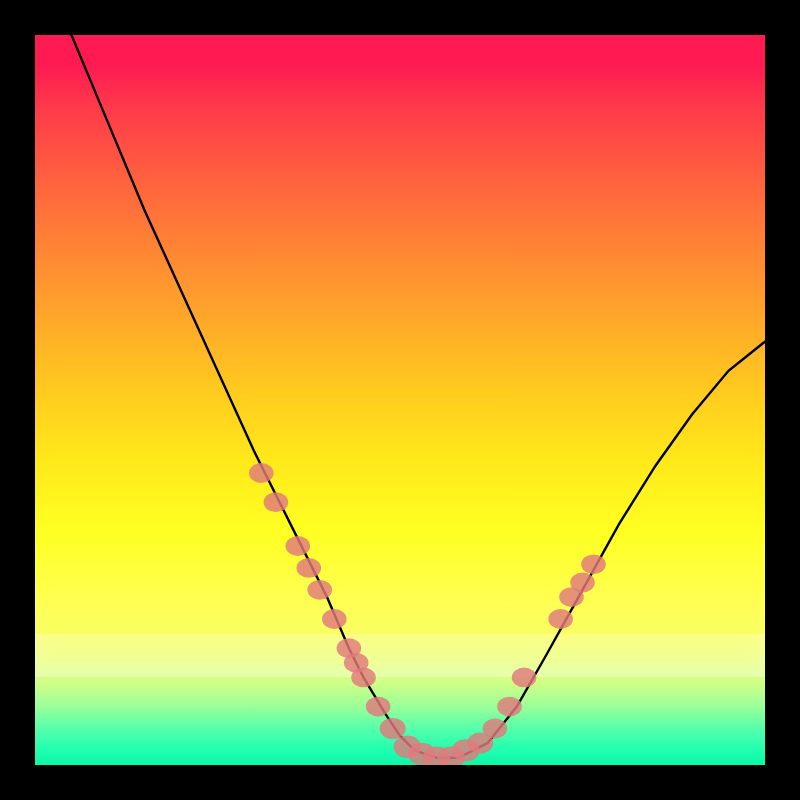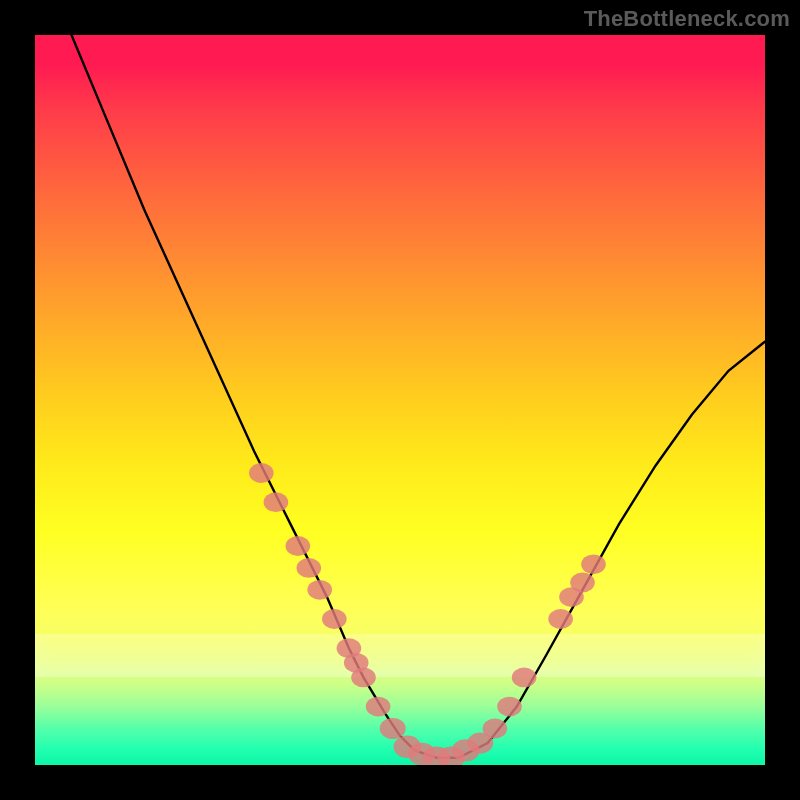--- a/index.html
+++ b/index.html
@@ -74,21 +74,20 @@
   }
   .marker {
     fill: #e17a7c;
     fill-opacity: 0.82;
   }
 </style>
 </head>
 <body>
 
 <div class="frame">
-  <div class="watermark">TheBottleneck.com</div>
   <div class="plot">
     <div class="gradient"></div>
     <div class="pale-band"></div>
     <svg class="curve" viewBox="0 0 730 730" preserveAspectRatio="none">
       <path id="curve-path" fill="none" stroke="#000" stroke-width="2.4" stroke-linecap="round" d="M36.5 0.0 L73.0 87.6 L109.5 175.2 L146.0 255.5 L182.5 335.8 L219.0 416.1 L255.5 489.1 L292.0 562.1 L313.9 613.2 L328.5 642.4 L350.4 678.9 L365.0 700.8 L379.6 715.4 L401.5 722.7 L423.4 722.7 L452.6 708.1 L481.8 671.6 L511.0 620.5 L547.5 554.8 L584.0 489.1 L620.5 430.7 L657.0 379.6 L693.5 335.8 L730.0 306.6"></path>
       <g id="marker-group">
           <ellipse cx="226.3" cy="438.0" rx="12.3" ry="9.9" class="marker"></ellipse>
           <ellipse cx="240.9" cy="467.2" rx="12.3" ry="9.9" class="marker"></ellipse>
           <ellipse cx="262.8" cy="511.0" rx="12.3" ry="9.9" class="marker"></ellipse>
           <ellipse cx="273.8" cy="532.9" rx="12.3" ry="9.9" class="marker"></ellipse>

